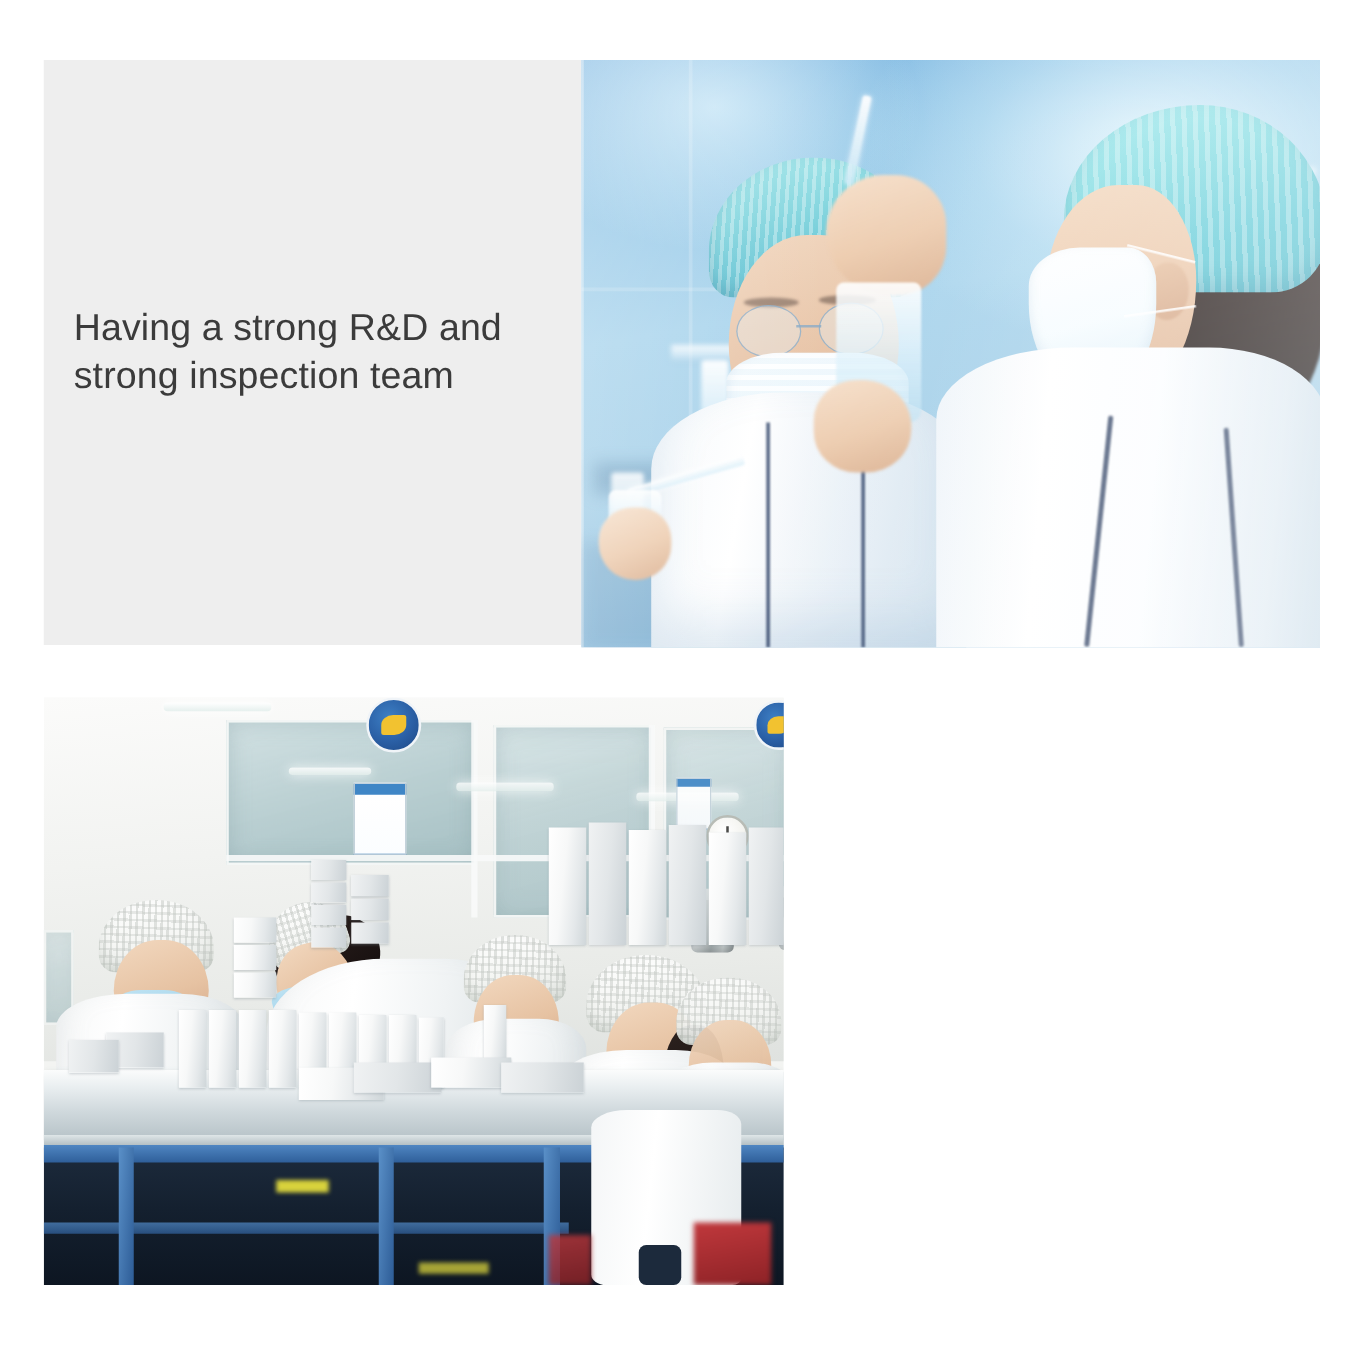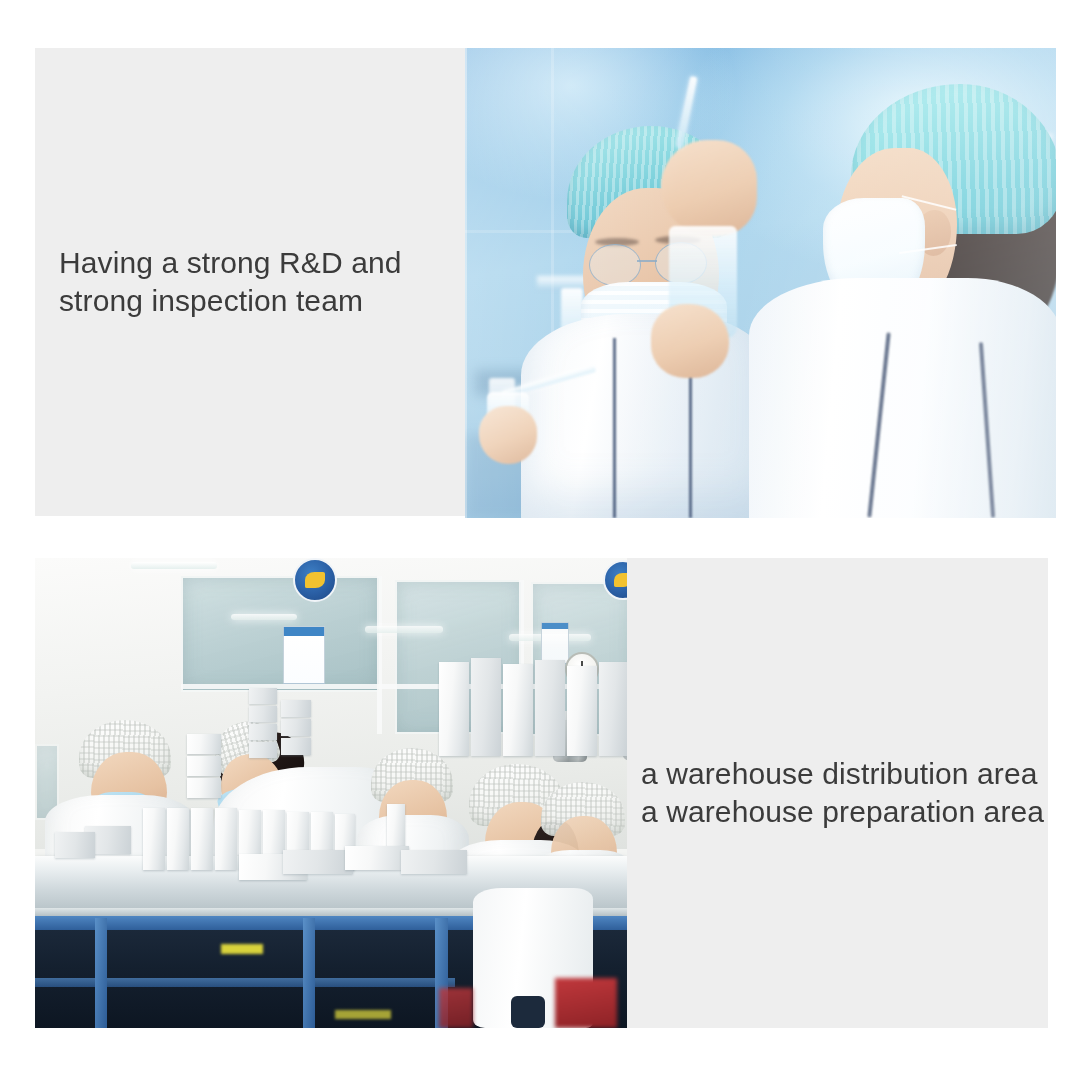--- a/index.html
+++ b/index.html
@@ -528,20 +528,14 @@
 
       <div style="position:absolute; left:438px; top:330px; width:120px; height:140px;
                   background:linear-gradient(96deg,#f4f6f7 0%,#ffffff 40%,#e6ebed 100%);
                   border-radius:24% 16% 6% 10% / 10% 8% 4% 6%;"></div>
       <div class="wh-red" style="left:520px; top:420px; width:62px; height:50px;"></div>
       <div class="wh-red" style="left:404px; top:430px; width:34px; height:40px; opacity:.8;"></div>
       <div style="position:absolute; left:476px; top:438px; width:34px; height:32px; background:#1c2a3c; border-radius:6px;"></div>
     </div>
   </div>
 
-  <div class="block caption-panel" style="left: 627px; top: 558px; width: 421px; height: 470px; background: rgb(238, 238, 238);">
-    <div class="caption-lines" style="padding-left:14px;">
-      <div class="caption-line" style="color: rgb(59, 59, 59);">a warehouse distribution area</div>
-      <div class="caption-line" style="color: rgb(59, 59, 59);">a warehouse preparation area</div>
-    </div>
-  </div>
 
 </div>
 
 </body></html>

